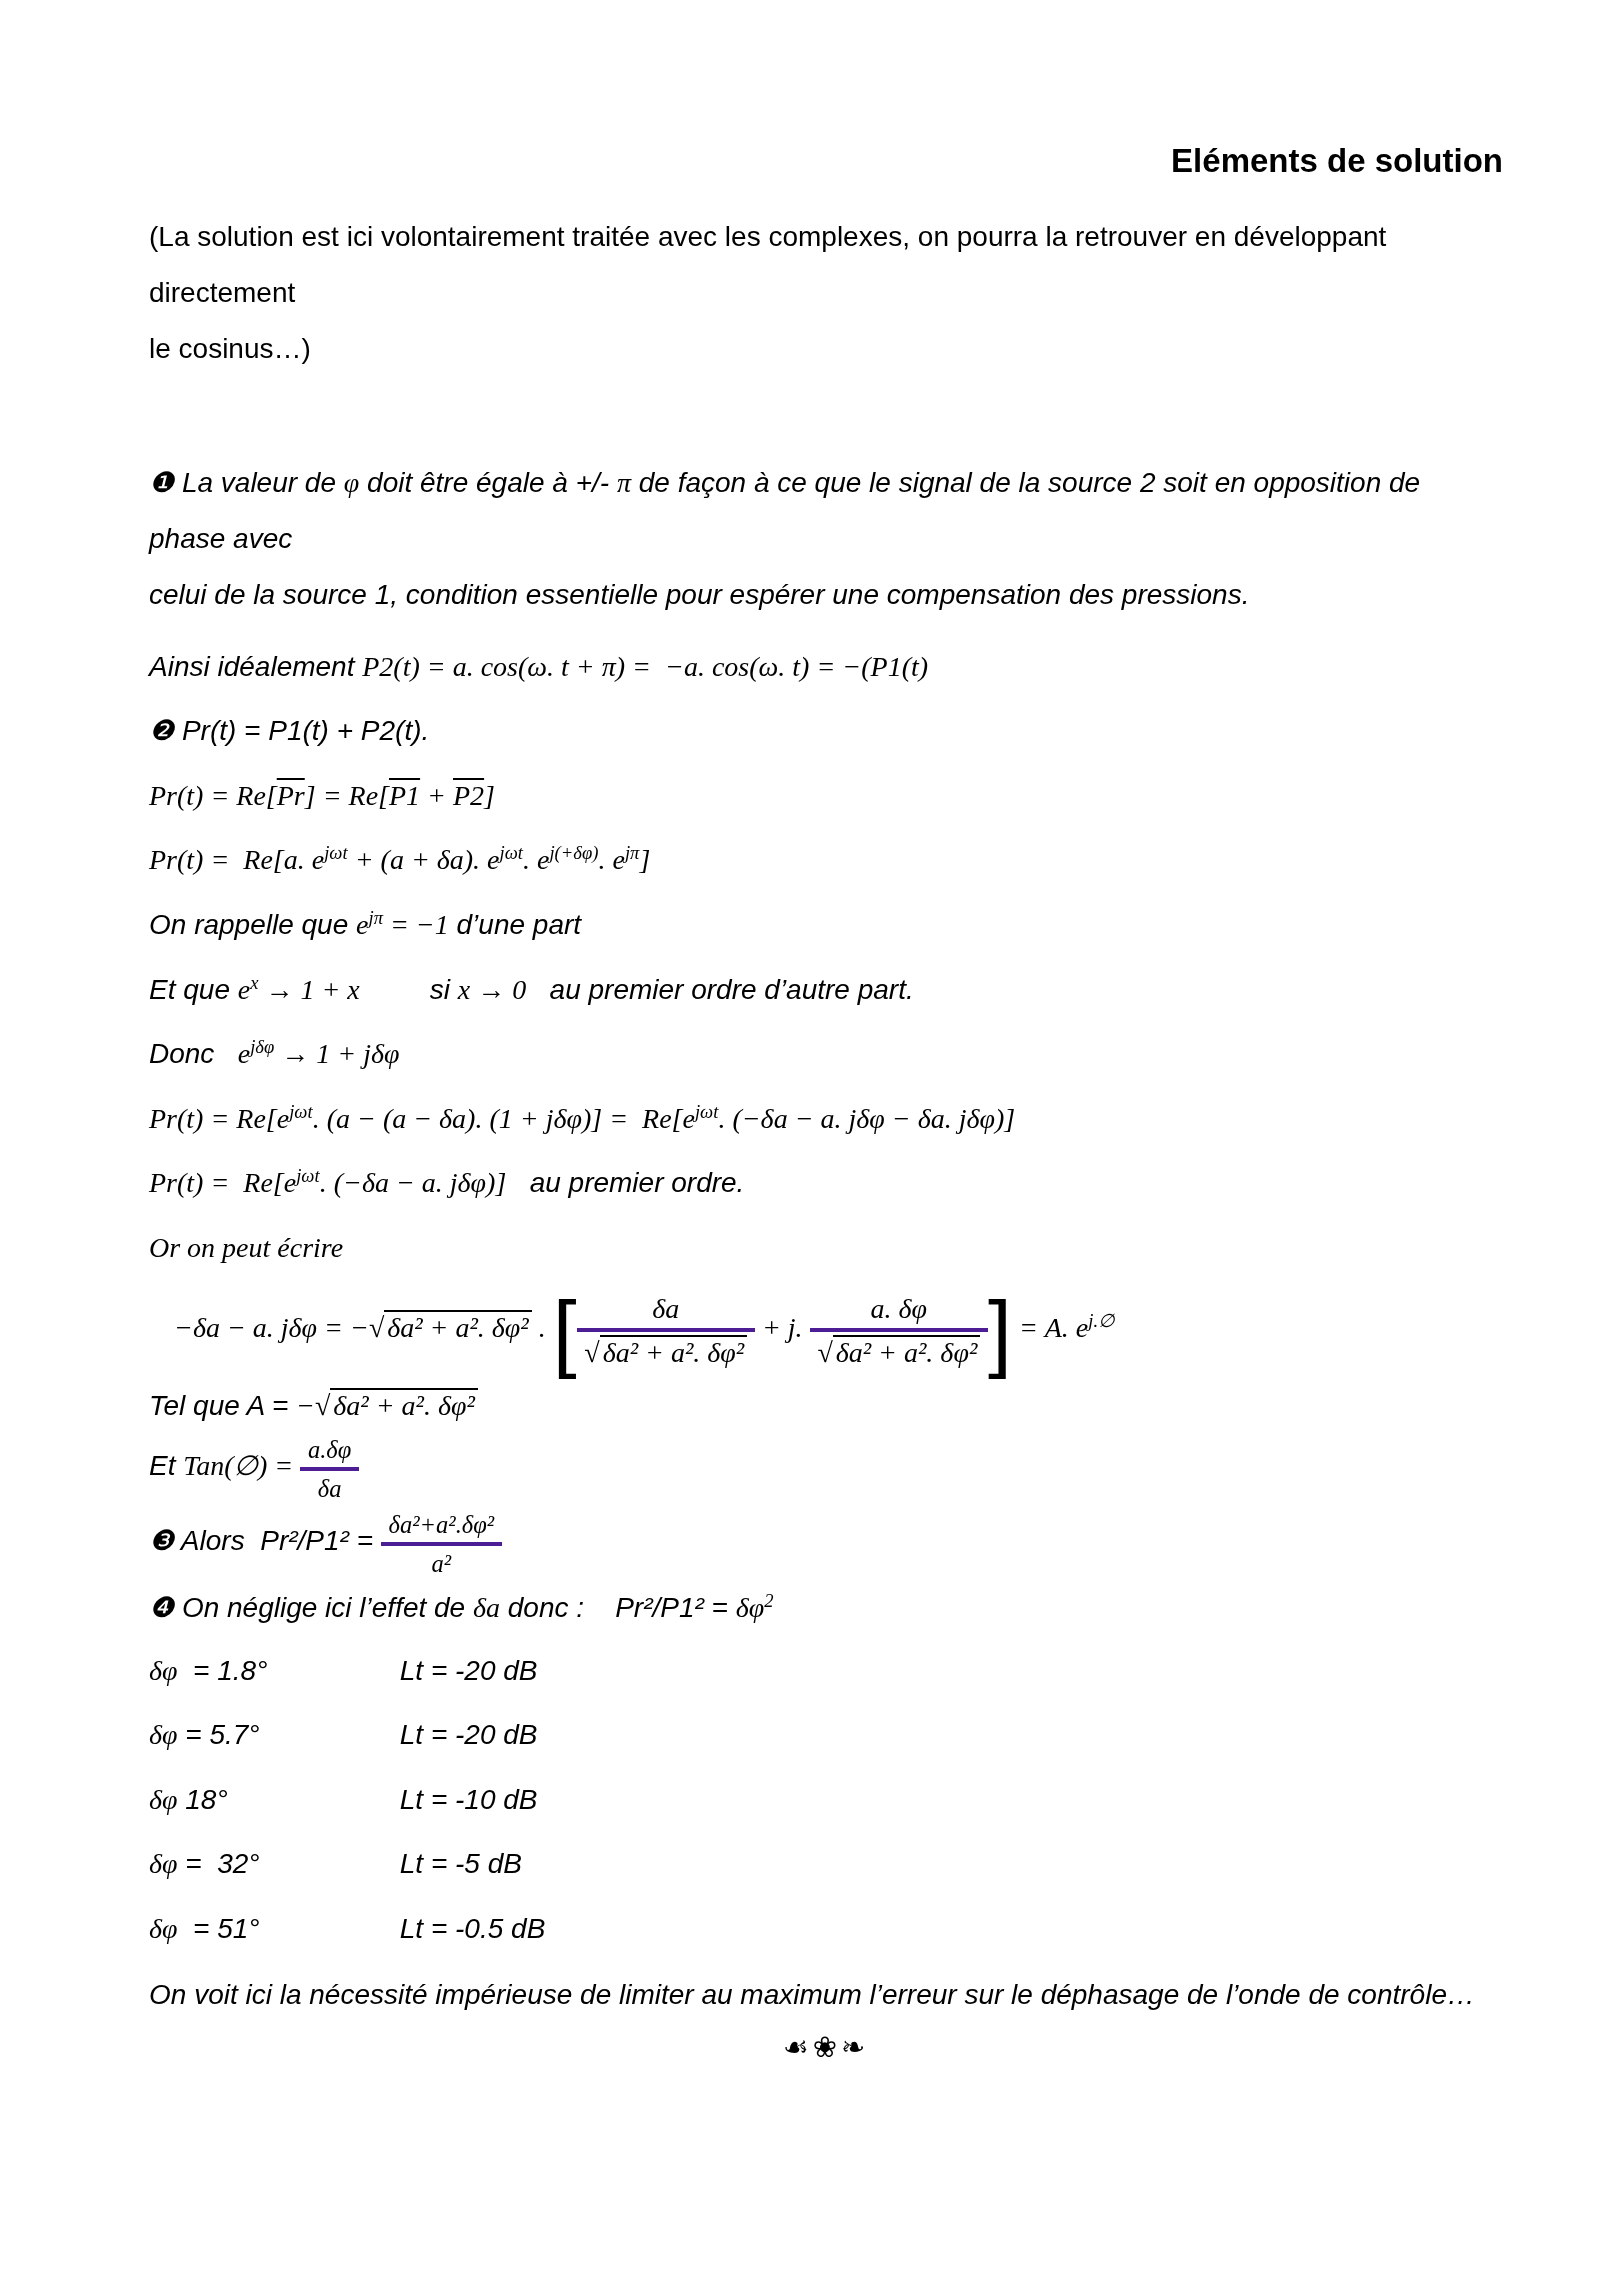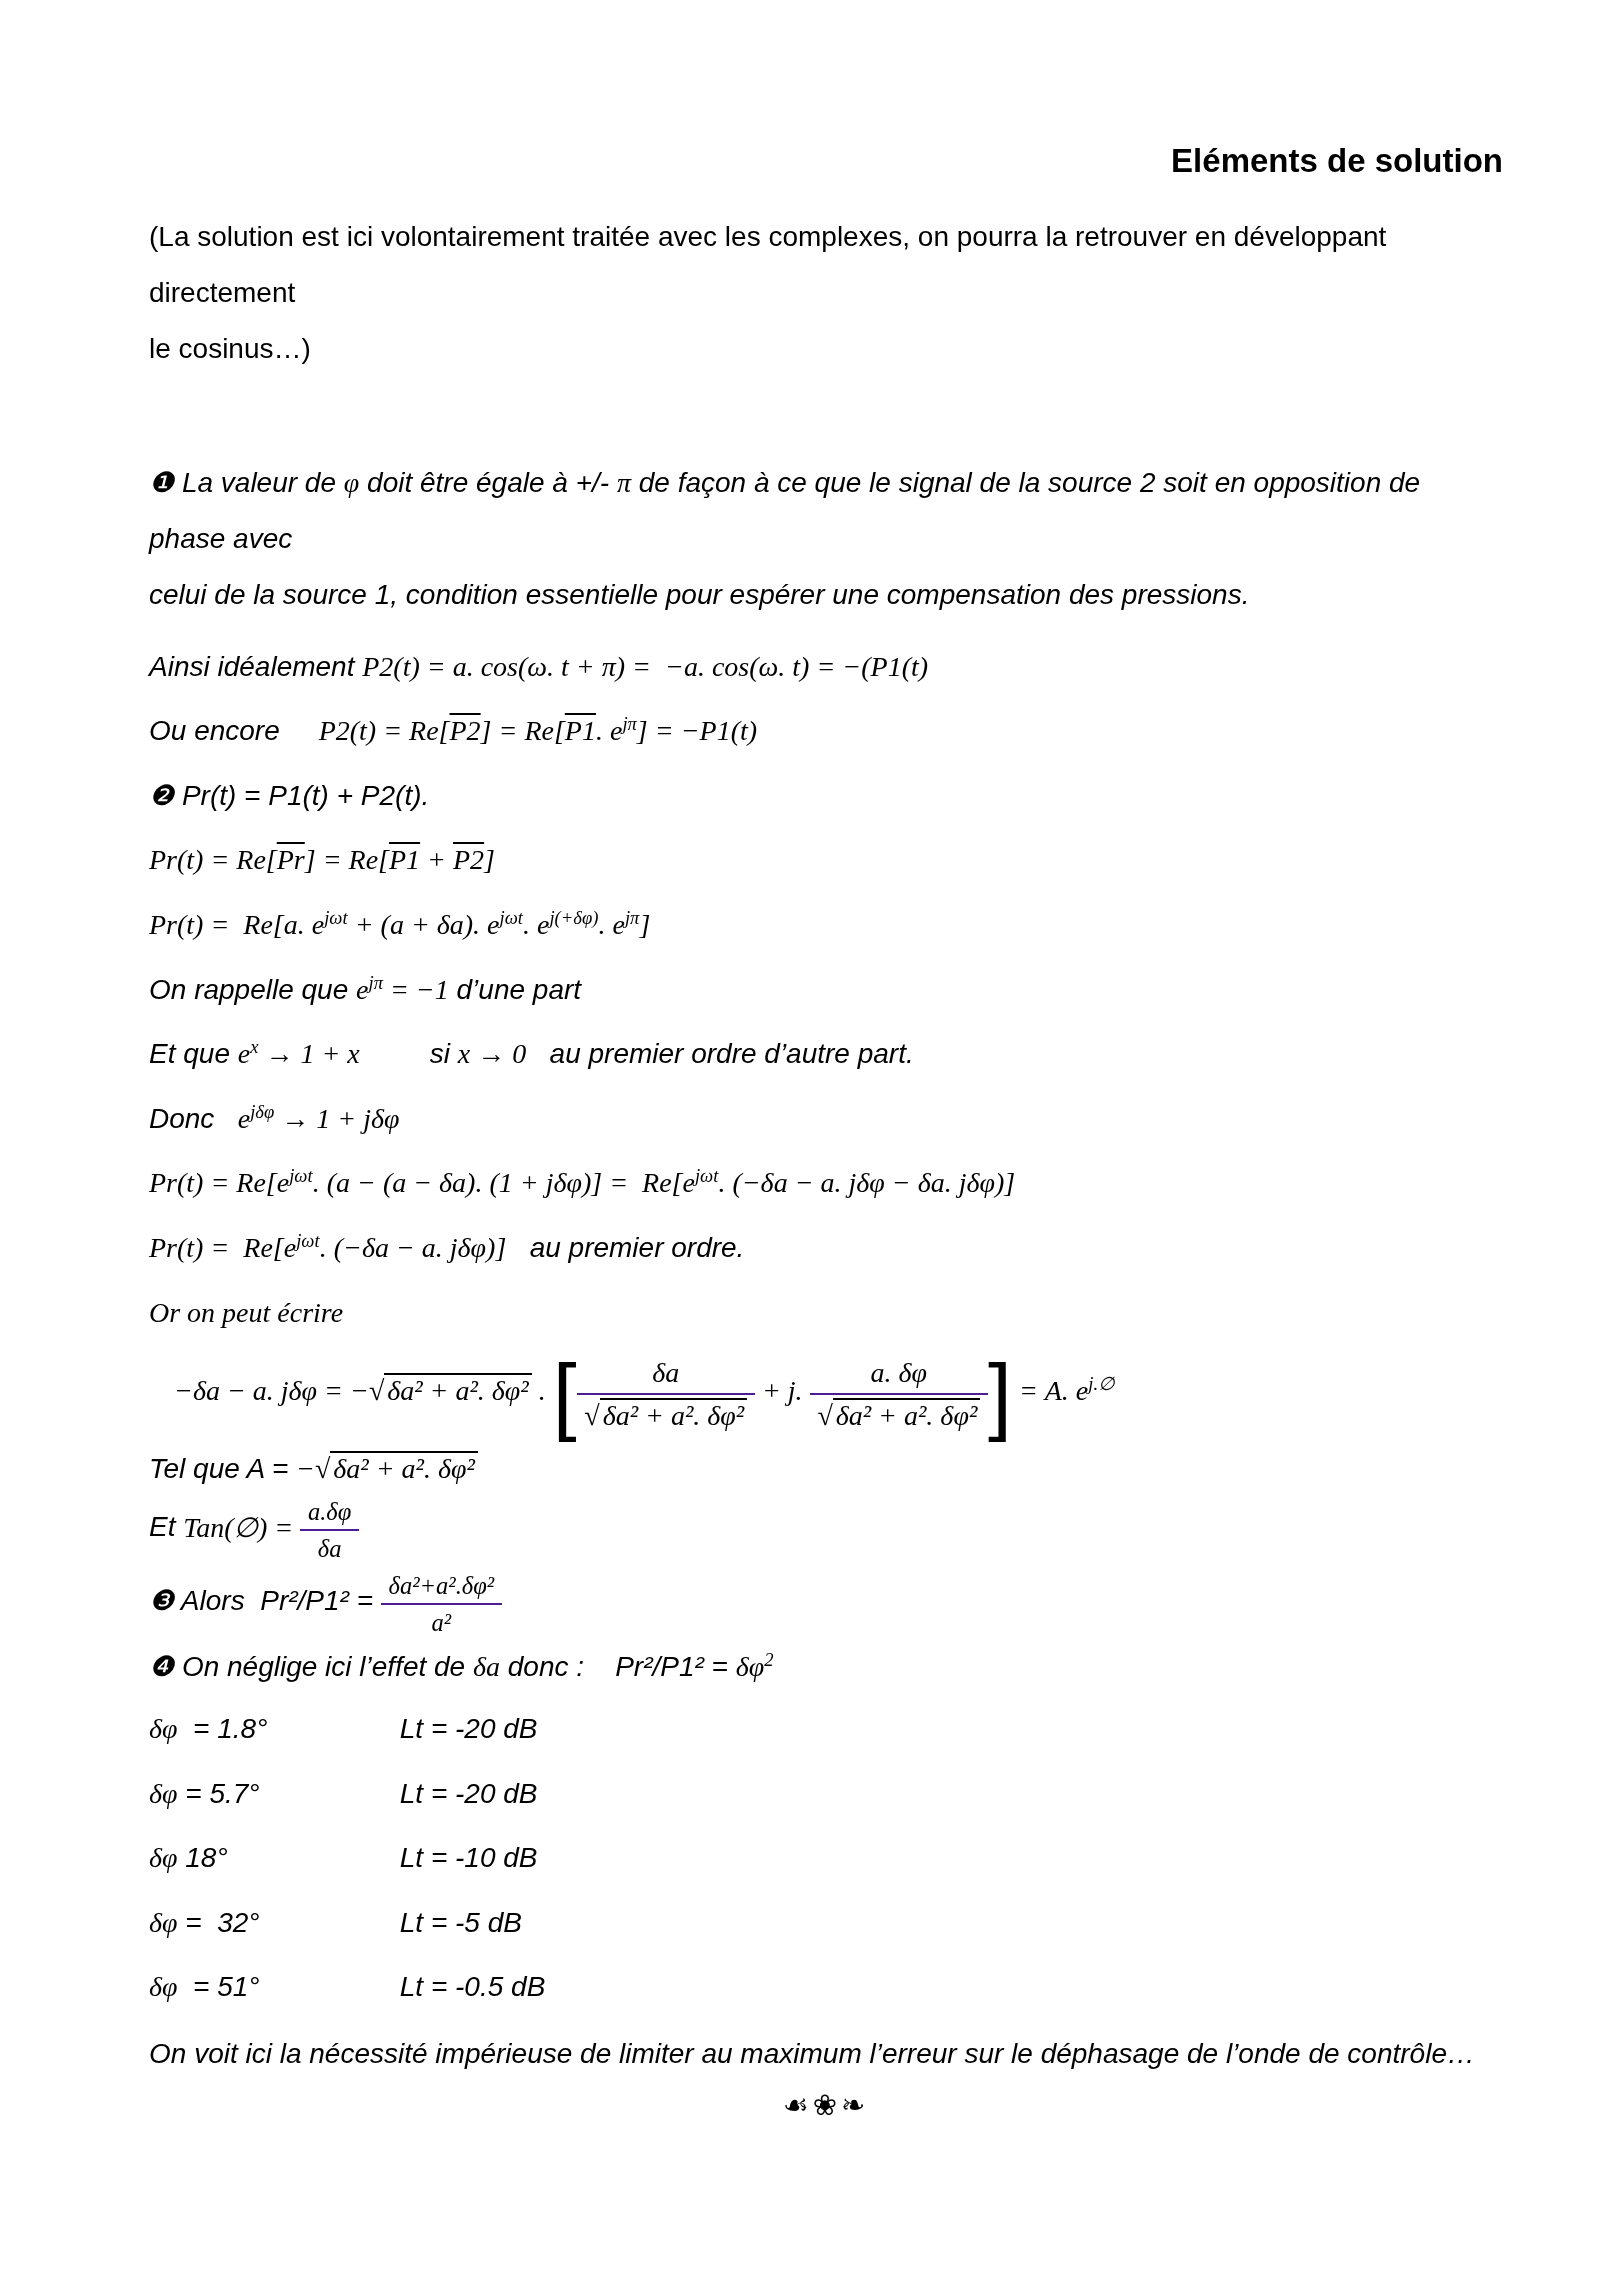--- a/index.html
+++ b/index.html
@@ -24,21 +24,21 @@
   .para2 { font-size:28px; line-height:56px; margin-bottom:21.6px; }
   .line  { font-size:28px; line-height:43px; margin-bottom:21.6px; }
   .tall  { margin-bottom:7.8px; }
   .xtall { margin-bottom:13.7px;margin-left:25px; }
   .m { font-family:"Liberation Serif","DejaVu Serif",serif; }
   sup { font-size:18.6px; line-height:0; vertical-align:super; }
   .ov { text-decoration:overline; }
   .bt { font-style:italic; }
   .frac { display:inline-block; vertical-align:middle; text-align:center; line-height:35px; }
   .frac .num { display:block; padding:0 7.8px 2.9px; }
-  .frac .den { display:block; border-top:2px solid #4c1d95; padding:2.9px 7.8px 0; }
+  .frac .den { display:block; border-top:4px solid #4c1d95; padding:2.9px 7.8px 0; }
   .fs { font-size:24.5px; line-height:29px; }
   .sq { white-space:nowrap; }
   .rs { font-style:normal; }
   .rad { border-top:2px solid #000; padding:0 2.9px; }
   .bb { font-size:86px; font-weight:100; font-style:normal; vertical-align:middle; line-height:0;
         font-family:"Liberation Sans",sans-serif; }
   .bp { font-size:53px; font-style:normal; vertical-align:middle; line-height:0; }
   .trow { font-size:28px; line-height:39px; margin-bottom:25.5px; }
   .c1 { display:inline-block; width:243px; }
   .c2 { display:inline-block; }
@@ -51,21 +51,20 @@
 <div class="page">
 
   <h1 class="title">Eléments de solution</h1>
 
   <p class="intro">(La solution est ici volontairement traitée avec les complexes, on pourra la retrouver en développant directement<br>le cosinus…)</p>
 
   <div class="para2"><span class="bt">❶</span> La valeur de <span class="m">φ</span> doit être égale à +/- <span class="m">π</span> de façon à ce que le signal de la source 2 soit en opposition de phase avec<br>celui de la source 1, condition essentielle pour espérer une compensation des pressions.</div>
 
   <div class="line">Ainsi idéalement <span class="m">P2(t) = a. cos(ω. t + π) =&nbsp; −a. cos(ω. t) = −(P1(t)</span></div>
 
-  <div class="line">Ou encore&nbsp;&nbsp;&nbsp;&nbsp; <span class="m">P2(t) = Re[<span class="ov">P2</span>] = Re[<span class="ov">P1</span>. e<sup>jπ</sup>] = −P1(t)</span></div>
 
   <div class="line"><span class="bt">❷</span> Pr(t) = P1(t) + P2(t).</div>
 
   <div class="line"><span class="m">Pr(t) = Re[<span class="ov">Pr</span>] = Re[<span class="ov">P1</span> + <span class="ov">P2</span>]</span></div>
 
   <div class="line"><span class="m">Pr(t) =&nbsp; Re[a. e<sup>jωt</sup> + (a + δa). e<sup>jωt</sup>. e<sup>j(+δφ)</sup>. e<sup>jπ</sup>]</span></div>
 
   <div class="line">On rappelle que <span class="m">e<sup>jπ</sup> =&nbsp;−1</span> d’une part</div>
 
   <div class="line">Et que <span class="m">e<sup>x</sup> → 1 + x</span>&nbsp;&nbsp;&nbsp;&nbsp;&nbsp;&nbsp;&nbsp;&nbsp; si <span class="m">x → 0</span>&nbsp;&nbsp; au premier ordre d’autre part.</div>

